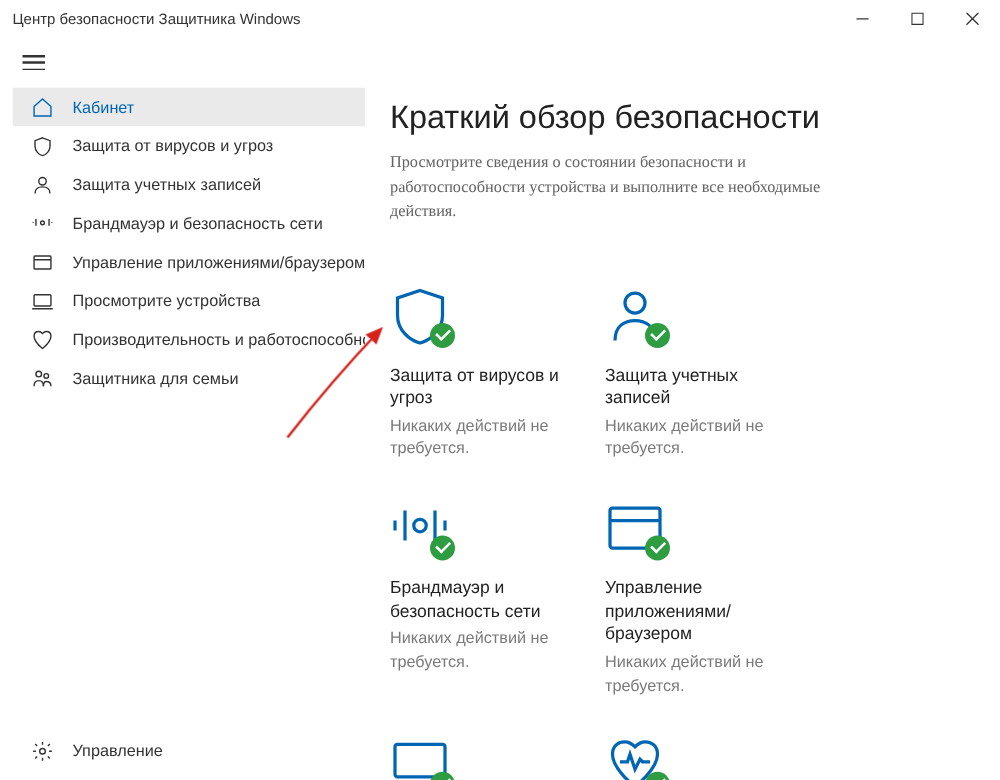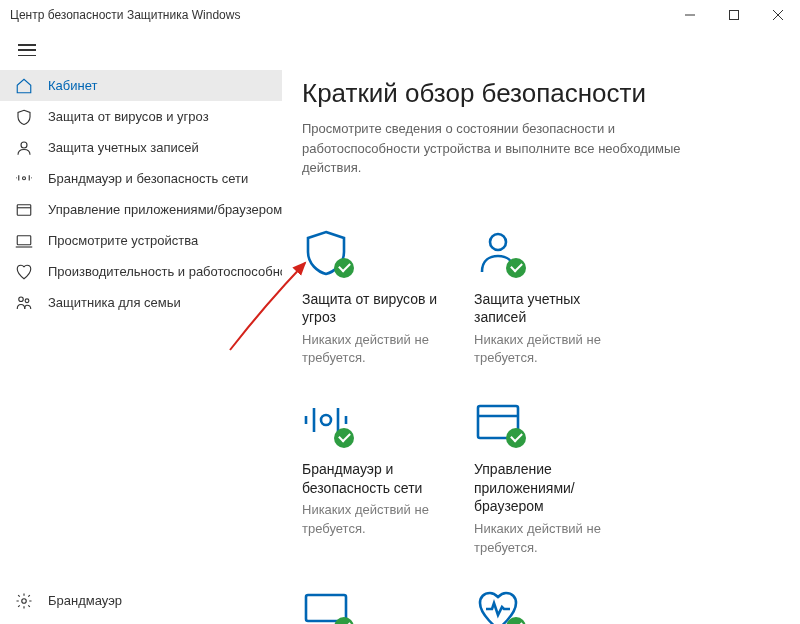--- a/index.html
+++ b/index.html
@@ -3,32 +3,32 @@
   <meta charset="utf-8">
   <style>
     * { margin: 0; padding: 0; box-sizing: border-box; font-family: "Segoe UI", Tahoma, sans-serif; }
     body { width: 800px; height: 624px; background: #fff; overflow: hidden; position: relative; }
     .titlebar { height: 30px; display: flex; align-items: center; justify-content: space-between; padding: 0 0 0 10px; font-size: 12px; color: #333; }
     .titlebar-controls { display: flex; height: 100%; }
     .titlebar-btn { width: 44px; display: flex; align-items: center; justify-content: center; cursor: pointer; }
     .hamburger { height: 40px; display: flex; align-items: center; padding-left: 18px; cursor: pointer; }
     .hamburger-lines { width: 18px; height: 12px; display: flex; flex-direction: column; justify-content: space-between; }
     .hamburger-lines span { display: block; height: 1.5px; background: #333; }
-    .content-area { display: flex; height: calc(100% - 70px); }
+    .content-area { display: flex; height: calc(100% - 70px); margin-left: 10px; }
     .sidebar { width: 282px; display: flex; flex-direction: column; flex-shrink: 0; }
     .sidebar-items { flex: 1; overflow-y: auto; }
     .sidebar-item { display: flex; align-items: center; height: 31px; padding: 0 14px; cursor: pointer; font-size: 13px; color: #333; white-space: nowrap; overflow: hidden; }
     .sidebar-item.active { background: #eaeaea; color: #0066b4; }
     .sidebar-item.active .sidebar-icon svg { stroke: #0066b4; }
     .sidebar-icon { width: 20px; height: 20px; margin-right: 14px; display: flex; align-items: center; justify-content: center; flex-shrink: 0; }
     .sidebar-icon svg { stroke: #333; }
     .sidebar-footer { padding-bottom: 8px; }
     .main { flex: 1; padding: 8px 20px 20px 20px; overflow-y: auto; }
     .page-title { font-size: 26px; font-weight: 400; color: #222; margin-bottom: 10px; }
-    .page-subtitle { font-size: 13px; color: #636363; line-height: 1.5; max-width: 380px; margin-bottom: 50px; }
+    .page-subtitle { font-size: 13px; color: #636363; line-height: 1.5; max-width: 380px; margin-bottom: 50px; font-family: Liberation Serif, serif; }
     .tiles { display: flex; flex-wrap: wrap; gap: 30px 20px; }
     .tile { width: 152px; cursor: pointer; }
     .tile-icon-wrap { position: relative; width: 48px; height: 48px; margin-bottom: 14px; }
     .tile-icon-wrap svg.main-ico { stroke: #0066b4; fill: none; }
     .tile-check { position: absolute; bottom: -2px; right: -4px; width: 20px; height: 20px; background: #2e9c41; border-radius: 50%; display: flex; align-items: center; justify-content: center; }
     .tile-check::after { content: ''; width: 9px; height: 5px; border-left: 2px solid #fff; border-bottom: 2px solid #fff; transform: rotate(-45deg) translate(1px,-1px); }
     .tile-title { font-size: 14px; color: #222; line-height: 1.35; margin-bottom: 4px; }
     .tile-status { font-size: 13px; color: #7a7a7a; line-height: 1.4; }
     .arrow-annot { position: absolute; left: 210px; top: 245px; pointer-events: none; }
   </style>
@@ -145,21 +145,21 @@
       </div>
     </div>
     <div class="sidebar-footer">
       <div class="sidebar-item">
         <span class="sidebar-icon">
           <svg width="18" height="18" viewBox="0 0 24 24" fill="none" stroke-width="1.5">
               <circle cx="12" cy="12" r="3"></circle>
               <path d="M12 2 L12 5 M12 19 L12 22 M4.2 4.2 L6.3 6.3 M17.7 17.7 L19.8 19.8 M2 12 L5 12 M19 12 L22 12 M4.2 19.8 L6.3 17.7 M17.7 6.3 L19.8 4.2"></path>
             </svg>
         </span>
-        <span>Брандмауэр</span>
+        <span>Управление</span>
       </div>
     </div>
   </div>
 
   <div class="main">
     <h1 class="page-title">Краткий обзор безопасности</h1>
     <p class="page-subtitle">Просмотрите сведения о состоянии безопасности и работоспособности устройства и выполните все необходимые действия.</p>
 
     <div class="tiles">
 

